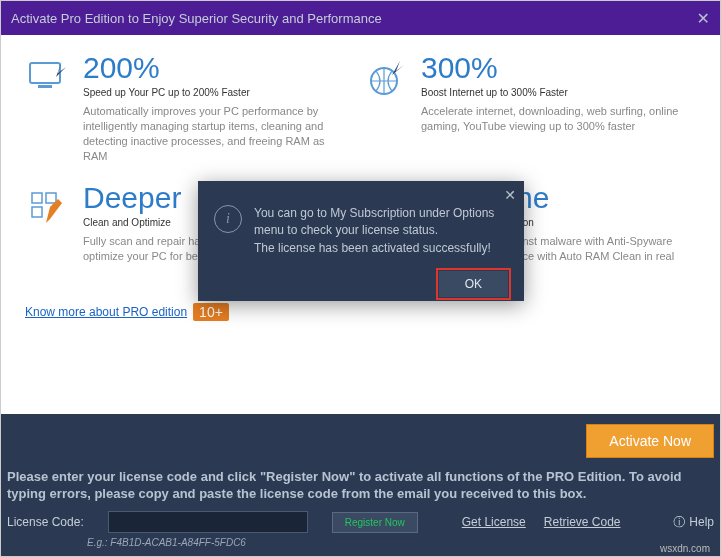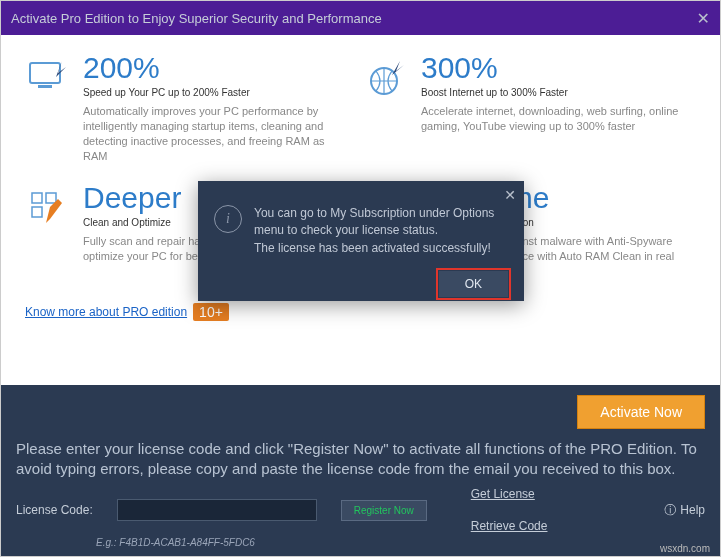--- a/index.html
+++ b/index.html
@@ -12,29 +12,29 @@
   .grid { display: flex; flex-wrap: wrap; gap: 20px 18px; }
   .benefit { width: 320px; display: flex; gap: 12px; }
   .benefit-icon { width: 46px; height: 46px; flex-shrink: 0; display: flex; align-items: flex-start; justify-content: center; padding-top: 6px; }
   .benefit-body { flex: 1; }
   .big { font-size: 30px; font-weight: 300; color: #2d7cc9; line-height: 1; }
   .sub { font-size: 10px; color: #333; margin: 4px 0 6px; }
   .desc { font-size: 11px; color: #888; line-height: 1.35; }
   .knowmore { display: inline-flex; align-items: center; gap: 6px; margin-top: 24px; font-size: 12px; }
   .knowmore a { color: #1a63c6; text-decoration: underline; }
   .badge10 { background: #e67e22; color: #fff; font-size: 14px; padding: 1px 6px; border-radius: 2px; }
-  .footer { position: absolute; left: 0; right: 0; bottom: 0; background: #2b3a52; color: #c5cdd8; padding: 10px 15px 8px; }
+  .footer { position: absolute; left: 0; right: 0; bottom: 0; background: #2b3a52; color: #c5cdd8; padding: 10px 6px 8px; }
   .activate-row { display: flex; justify-content: flex-end; margin-bottom: 10px; }
   .activate-btn { background: #f0a030; color: #fff; border: 1px solid #d68210; padding: 8px 22px; font-size: 14px; cursor: pointer; font-weight: 500; }
-  .footer-text { font-size: 15px; line-height: 1.35; color: #b8c3d2; }
+  .footer-text { font-size: 13px; line-height: 1.35; color: #b8c3d2; font-weight: bold; }
   .license-row { display: flex; align-items: center; gap: 24px; margin-top: 8px; font-size: 12px; }
   .license-label { color: #c5cdd8; }
   .license-input { width: 200px; height: 22px; background: #1a2638; border: 1px solid #4a5a70; color: #eee; padding: 0 6px; font-size: 11px; }
   .register-btn { background: #3a4a62; color: #22c55e; border: 1px solid #5a6a82; padding: 4px 12px; font-size: 10px; cursor: pointer; }
-  .footer-links { display: flex; gap: 18px; margin-left: 20px; flex-direction: column; }
+  .footer-links { display: flex; gap: 18px; margin-left: 20px; }
   .footer-links a { color: #c5cdd8; text-decoration: underline; font-size: 12px; cursor: pointer; }
   .help { margin-left: auto; display: flex; align-items: center; gap: 4px; color: #c5cdd8; font-size: 12px; }
   .eg { font-size: 10px; color: #9aa5b8; font-style: italic; margin-top: 4px; margin-left: 80px; }
   
   .modal { position: absolute; left: 197px; top: 180px; width: 326px; background: #2b3a52; box-shadow: 0 4px 20px rgba(0,0,0,0.4); }
   .modal-close { position: absolute; right: 8px; top: 6px; color: #b8c0cc; font-size: 14px; cursor: pointer; }
   .modal-body { display: flex; gap: 12px; padding: 24px 16px 14px; }
   .modal-icon { width: 28px; height: 28px; border: 1.5px solid #8a95a8; border-radius: 50%; display: flex; align-items: center; justify-content: center; color: #8a95a8; font-size: 14px; font-style: italic; font-family: Georgia; flex-shrink: 0; }
   .modal-text { font-size: 12px; color: #c0c8d5; line-height: 1.45; }
   .modal-footer { display: flex; justify-content: flex-end; padding: 0 16px 4px; }

